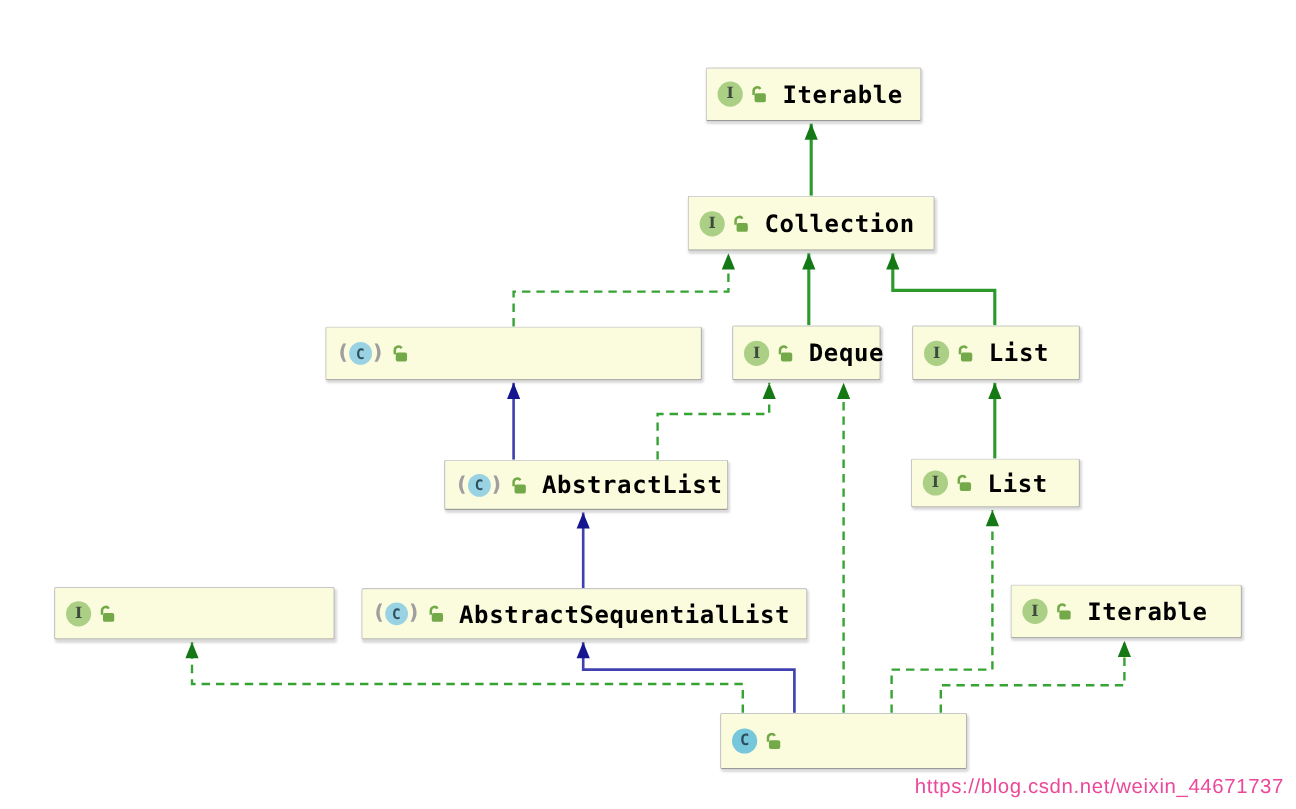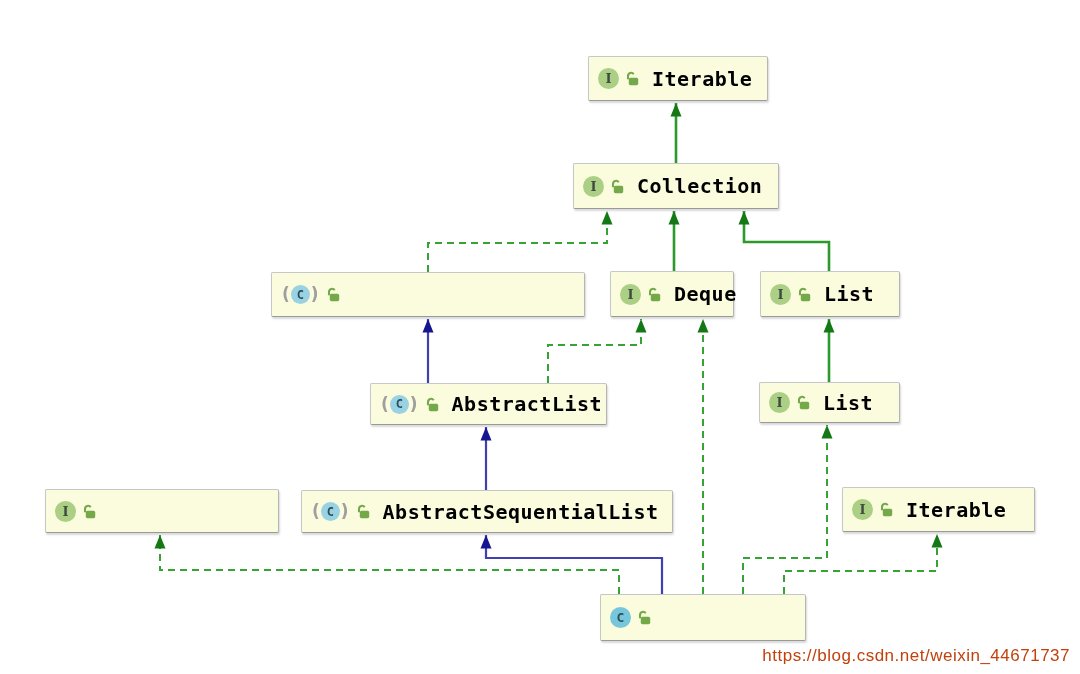--- a/index.html
+++ b/index.html
@@ -24,21 +24,21 @@
   .abs-wrap .cls{background:#99D2E2;width:19px;height:19px;font-size:12px;}
   .paren{color:#9f9f9f;font-size:17px;font-weight:bold;line-height:1;margin:0 1px;
     font-family:"DejaVu Sans","Liberation Sans",sans-serif;}
   .lock{margin:0 12px 0 6px;flex:0 0 auto;}
   .label{
     font-weight:bold;font-size:20px;letter-spacing:0.5px;color:#000;white-space:nowrap;
   }
   #watermark{
     position:absolute;top:646px;right:10px;
     font-family:"Liberation Sans","DejaVu Sans",sans-serif;
-    font-size:17px;letter-spacing:0.5px;color:#c2410c;
+    font-size:17px;letter-spacing:0.5px;color:#ec4899;
   }
 </style>
 </head>
 <body>
 
 <div id="canvas">
   <svg id="edges" viewBox="0 0 1080 674" xmlns="http://www.w3.org/2000/svg">
       <defs>
      <marker id="ar-g" markerUnits="userSpaceOnUse" markerWidth="16" markerHeight="14" refX="14" refY="6" orient="auto">
        <path d="M0.5,0.5 L14,6 L0.5,11.5 Z" fill="#147814"></path>

